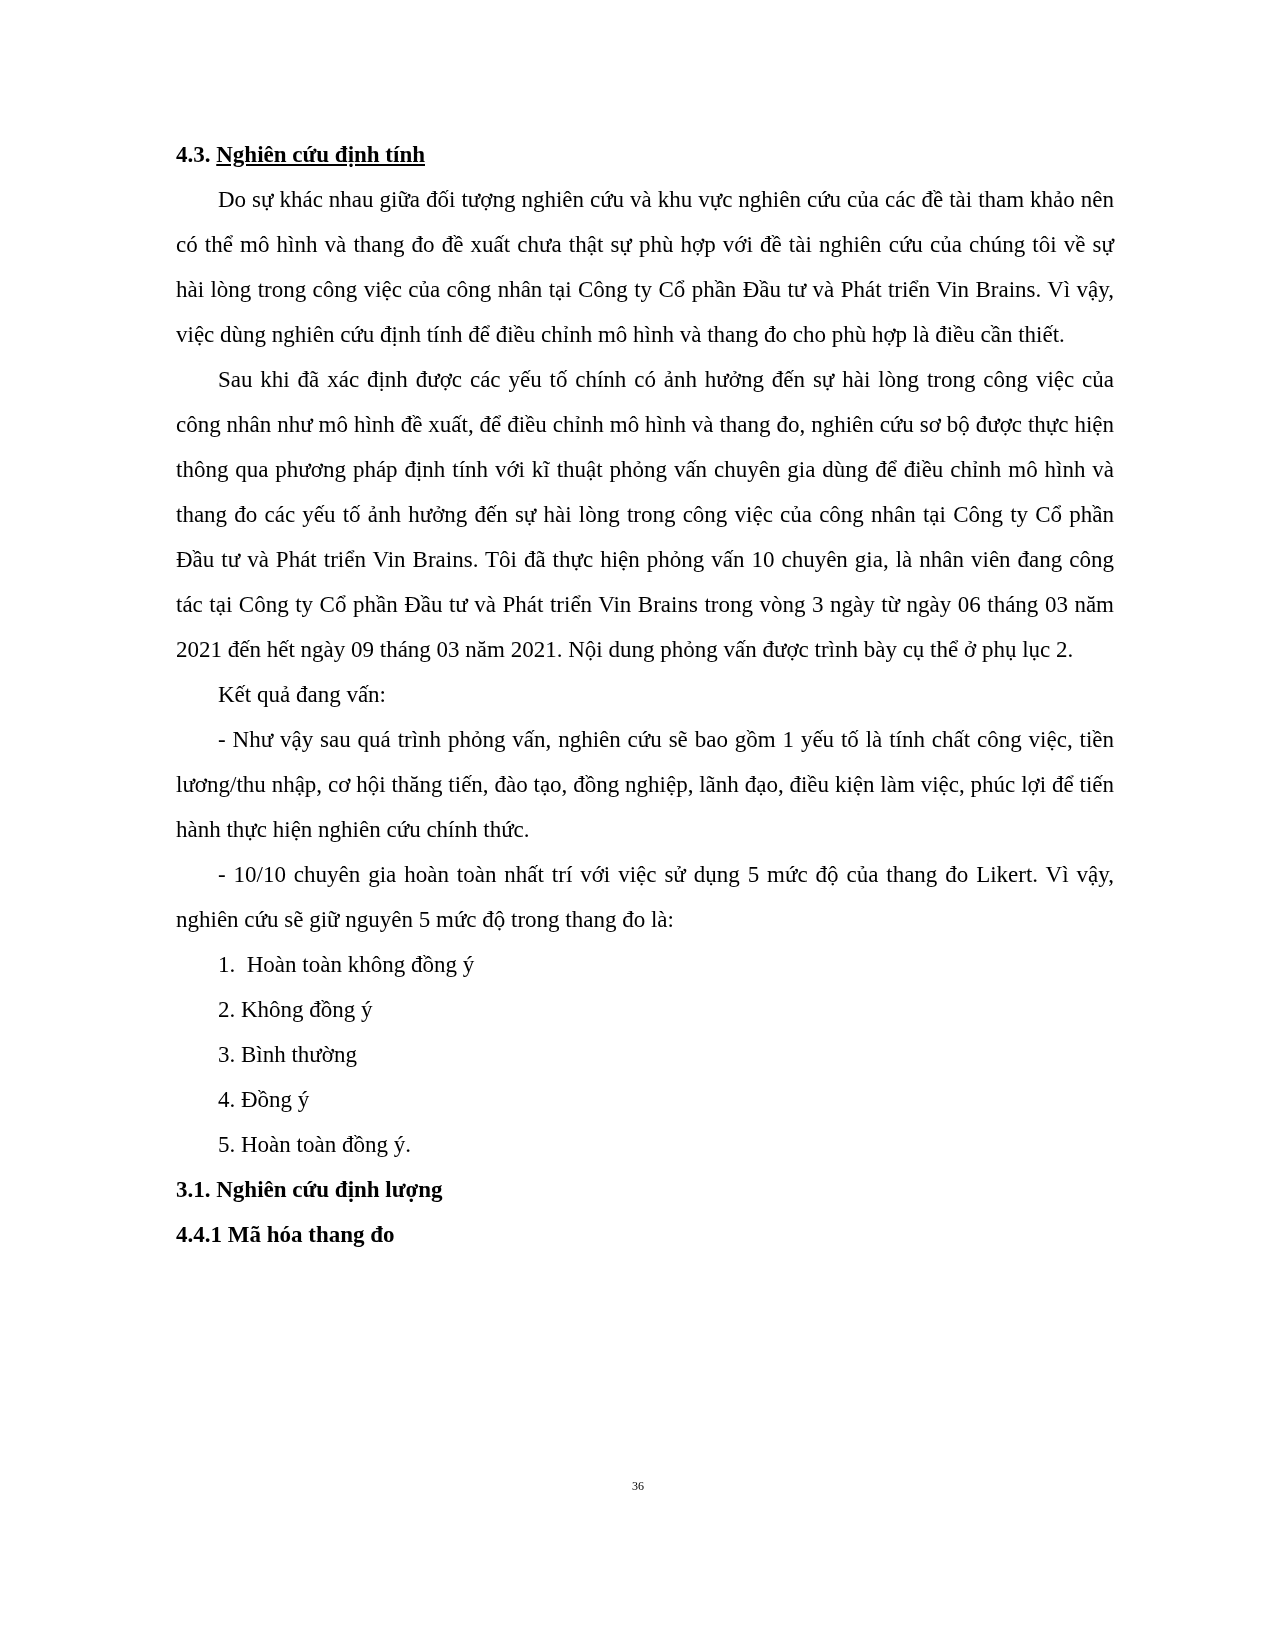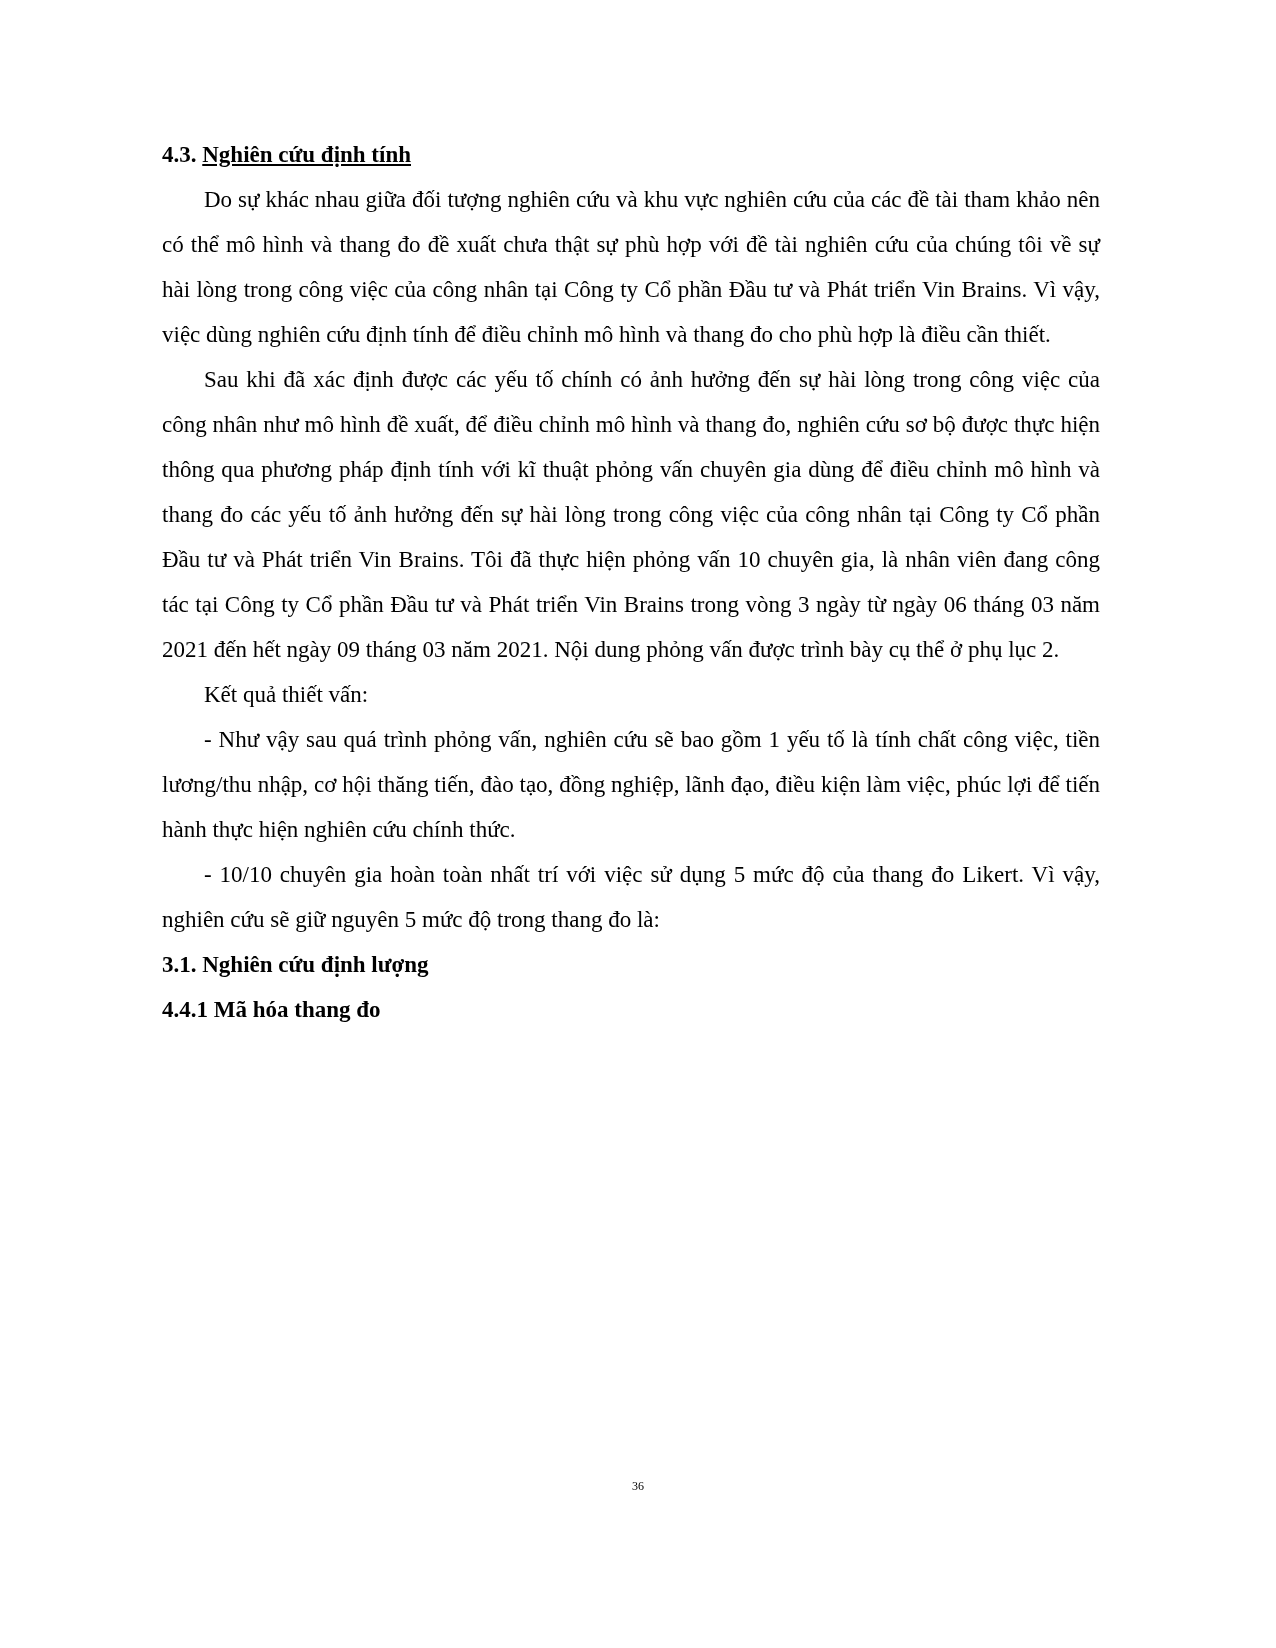--- a/index.html
+++ b/index.html
@@ -9,21 +9,21 @@
     position: relative;
     width: 1276px;
     height: 1648px;
     margin: 0 auto;
     background: #ffffff;
     overflow: hidden;
   }
   .content {
     position: absolute;
     top: 132px;
-    left: 162px;
+    left: 176px;
     width: 938px;
     font-size: 23px;
     line-height: 45px;
   }
   .heading {
     font-size: 23px;
     font-weight: bold;
     line-height: 45px;
     text-align: left;
   }
@@ -52,27 +52,34 @@
 
 <div class="page">
   <div class="content">
 
     <h2 class="heading"><span>4.3.</span> <span class="underlined">Nghiên cứu định tính</span></h2>
 
     <p class="para">Do sự khác nhau giữa đối tượng nghiên cứu và khu vực nghiên cứu của các đề tài tham khảo nên có thể mô hình và thang đo đề xuất chưa thật sự phù hợp với đề tài nghiên cứu của chúng tôi về sự hài lòng trong công việc của công nhân tại Công ty Cổ phần Đầu tư và Phát triển Vin Brains. Vì vậy, việc dùng nghiên cứu định tính để điều chỉnh mô hình và thang đo cho phù hợp là điều cần thiết.</p>
 
     <p class="para">Sau khi đã xác định được các yếu tố chính có ảnh hưởng đến sự hài lòng trong công việc của công nhân như mô hình đề xuất, để điều chỉnh mô hình và thang đo, nghiên cứu sơ bộ được thực hiện thông qua phương pháp định tính với kĩ thuật phỏng vấn chuyên gia dùng để điều chỉnh mô hình và thang đo các yếu tố ảnh hưởng đến sự hài lòng trong công việc của công nhân tại Công ty Cổ phần Đầu tư và Phát triển Vin Brains. Tôi đã thực hiện phỏng vấn 10 chuyên gia, là nhân viên đang công tác tại Công ty Cổ phần Đầu tư và Phát triển Vin Brains trong vòng 3 ngày từ ngày 06 tháng 03 năm 2021 đến hết ngày 09 tháng 03 năm 2021. Nội dung phỏng vấn được trình bày cụ thể ở phụ lục 2.</p>
 
-    <p class="para">Kết quả thiết vấn:</p>
+    <p class="para">Kết quả đang vấn:</p>
 
 
     <p class="para">- Như vậy sau quá trình phỏng vấn, nghiên cứu sẽ bao gồm 1 yếu tố là tính chất công việc, tiền lương/thu nhập, cơ hội thăng tiến, đào tạo, đồng nghiệp, lãnh đạo, điều kiện làm việc, phúc lợi để tiến hành thực hiện nghiên cứu chính thức.</p>
 
     <p class="para">- 10/10 chuyên gia hoàn toàn nhất trí với việc sử dụng 5 mức độ của thang đo Likert. Vì vậy, nghiên cứu sẽ giữ nguyên 5 mức độ trong thang đo là:</p>
 
+    <div class="list">
+      <p class="list-item">1.  Hoàn toàn không đồng ý</p>
+      <p class="list-item">2. Không đồng ý</p>
+      <p class="list-item">3. Bình thường</p>
+      <p class="list-item">4. Đồng ý</p>
+      <p class="list-item">5. Hoàn toàn đồng ý.</p>
+    </div>
 
     <h2 class="heading">3.1. Nghiên cứu định lượng</h2>
 
     <h2 class="heading">4.4.1 Mã hóa thang đo</h2>
 
   </div>
 
   <div class="footer">
     <span>36</span>
   </div>

